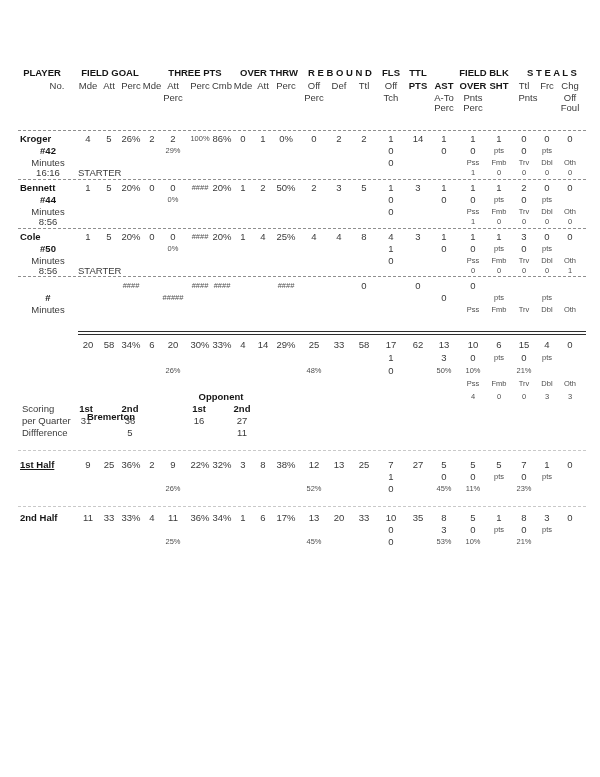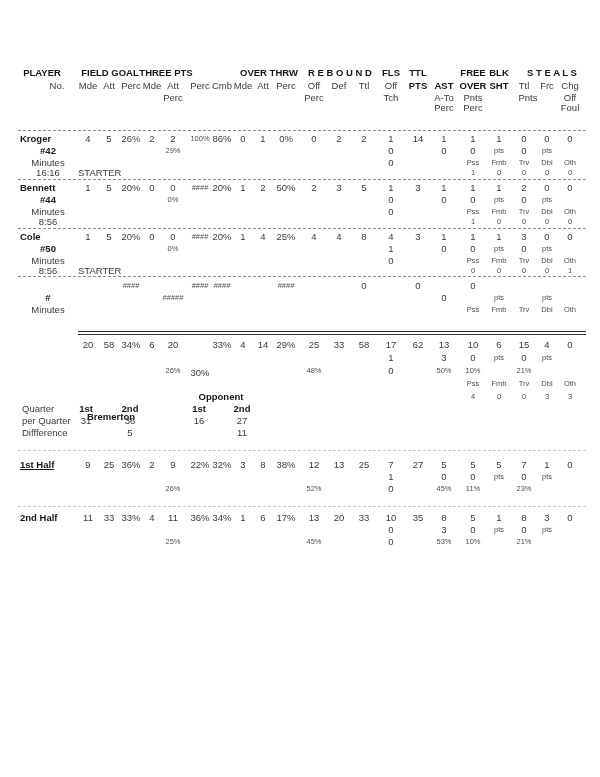--- a/index.html
+++ b/index.html
@@ -19,26 +19,26 @@
   .dash{border-top:1px dashed #8f8f8f;}
   .ldash{border-top:1px dashed #c9c9c9;}
   .solid{border-top:1px solid #2e2e2e;}
 </style>
 </head>
 <body>
 
 <div class="page">
     <span class="cell b ctr" style="top: 68px; left: 42px;">PLAYER</span>
     <span class="cell b ctr" style="top: 68px; left: 110px;">FIELD GOAL</span>
-    <span class="cell b ctr" style="top: 68px; left: 166px;">THREE PTS</span>
+    <span class="cell b ctr" style="top: 68px; left: 195px;">THREE PTS</span>
     <span class="cell b ctr" style="top: 68px; left: 269px;">OVER THRW</span>
     <span class="cell b ctr" style="top: 68px; left: 340px;">R E B O U N D</span>
     <span class="cell b ctr" style="top: 68px; left: 391px;">FLS</span>
     <span class="cell b ctr" style="top: 68px; left: 418px;">TTL</span>
-    <span class="cell b ctr" style="top: 68px; left: 473px;">FREE</span>
+    <span class="cell b ctr" style="top: 68px; left: 473px;">FIELD</span>
     <span class="cell b ctr" style="top: 68px; left: 499px;">BLK</span>
     <span class="cell b ctr" style="top: 68px; left: 552px;">S T E A L S</span>
     <span class="cell ctr" style="top: 81px; left: 57px;">No.</span>
     <span class="cell ctr" style="top: 81px; left: 88px;">Mde</span>
     <span class="cell ctr" style="top: 81px; left: 109px;">Att</span>
     <span class="cell ctr" style="top: 81px; left: 131px;">Perc</span>
     <span class="cell ctr" style="top: 81px; left: 152px;">Mde</span>
     <span class="cell ctr" style="top: 81px; left: 173px;">Att</span>
     <span class="cell ctr" style="top: 81px; left: 200px;">Perc</span>
     <span class="cell ctr" style="top: 81px; left: 222px;">Cmb</span>
@@ -213,21 +213,21 @@
     <span class="cell sm ctr" style="top: 305px; left: 473px;">Pss</span>
     <span class="cell sm ctr" style="top: 305px; left: 499px;">Fmb</span>
     <span class="cell sm ctr" style="top: 305px; left: 524px;">Trv</span>
     <span class="cell sm ctr" style="top: 305px; left: 547px;">Dbl</span>
     <span class="cell sm ctr" style="top: 305px; left: 570px;">Oth</span>
     <span class="cell ctr" style="top: 340px; left: 88px;">20</span>
     <span class="cell ctr" style="top: 340px; left: 109px;">58</span>
     <span class="cell ctr" style="top: 340px; left: 131px;">34%</span>
     <span class="cell ctr" style="top: 340px; left: 152px;">6</span>
     <span class="cell ctr" style="top: 340px; left: 173px;">20</span>
-    <span class="cell ctr" style="top: 340px; left: 200px; margin-top: 28px;">30%</span>
+    <span class="cell ctr" style="top: 340px; left: 200px;">30%</span>
     <span class="cell ctr" style="top: 340px; left: 222px;">33%</span>
     <span class="cell ctr" style="top: 340px; left: 243px;">4</span>
     <span class="cell ctr" style="top: 340px; left: 263px;">14</span>
     <span class="cell ctr" style="top: 340px; left: 286px;">29%</span>
     <span class="cell ctr" style="top: 340px; left: 314px;">25</span>
     <span class="cell ctr" style="top: 340px; left: 339px;">33</span>
     <span class="cell ctr" style="top: 340px; left: 364px;">58</span>
     <span class="cell ctr" style="top: 340px; left: 391px;">17</span>
     <span class="cell ctr" style="top: 340px; left: 418px;">62</span>
     <span class="cell ctr" style="top: 340px; left: 444px;">13</span>
@@ -253,21 +253,21 @@
     <span class="cell sm ctr" style="top: 379px; left: 524px;">Trv</span>
     <span class="cell sm ctr" style="top: 379px; left: 547px;">Dbl</span>
     <span class="cell sm ctr" style="top: 379px; left: 570px;">Oth</span>
     <span class="cell sm ctr" style="top: 392px; left: 473px;">4</span>
     <span class="cell sm ctr" style="top: 392px; left: 499px;">0</span>
     <span class="cell sm ctr" style="top: 392px; left: 524px;">0</span>
     <span class="cell sm ctr" style="top: 392px; left: 547px;">3</span>
     <span class="cell sm ctr" style="top: 392px; left: 570px;">3</span>
     <span class="cell b ctr" style="top: 412px; left: 111px;">Bremerton</span>
     <span class="cell b ctr" style="top: 392px; left: 221px;">Opponent</span>
-    <span class="cell" style="top: 404px; left: 22px;">Quarter</span>
+    <span class="cell" style="top: 404px; left: 22px;">Scoring</span>
     <span class="cell b ctr" style="top: 404px; left: 86px;">1st</span>
     <span class="cell b ctr" style="top: 404px; left: 130px;">2nd</span>
     <span class="cell b ctr" style="top: 404px; left: 199px;">1st</span>
     <span class="cell b ctr" style="top: 404px; left: 242px;">2nd</span>
     <span class="cell" style="top: 416px; left: 22px;">per Quarter</span>
     <span class="cell ctr" style="top: 416px; left: 86px;">31</span>
     <span class="cell ctr" style="top: 416px; left: 130px;">36</span>
     <span class="cell ctr" style="top: 416px; left: 199px;">16</span>
     <span class="cell ctr" style="top: 416px; left: 242px;">27</span>
     <span class="cell" style="top: 428px; left: 22px;">Diffference</span>

